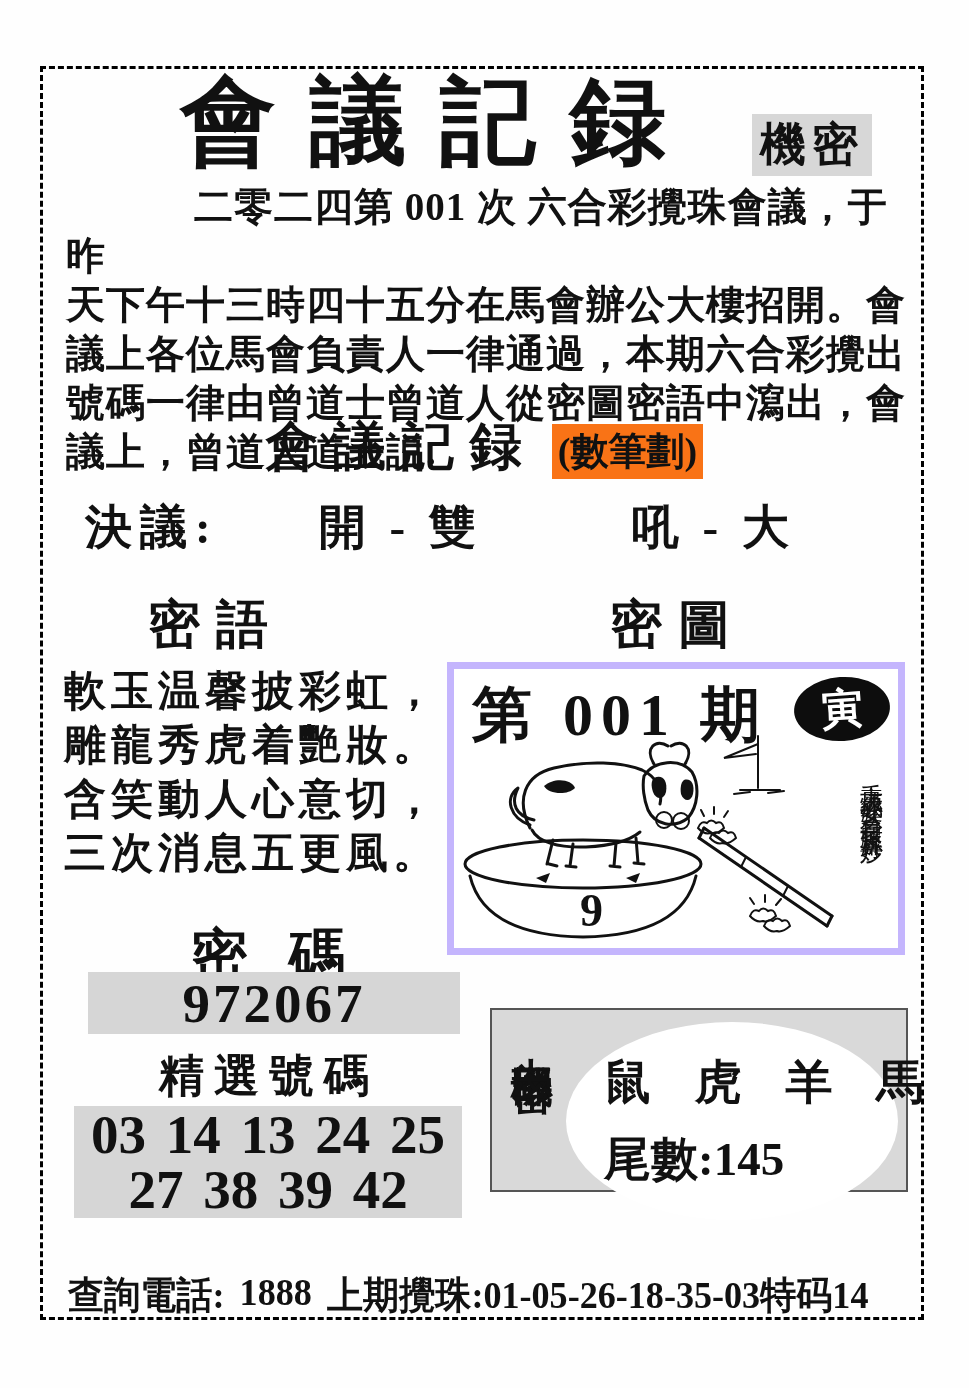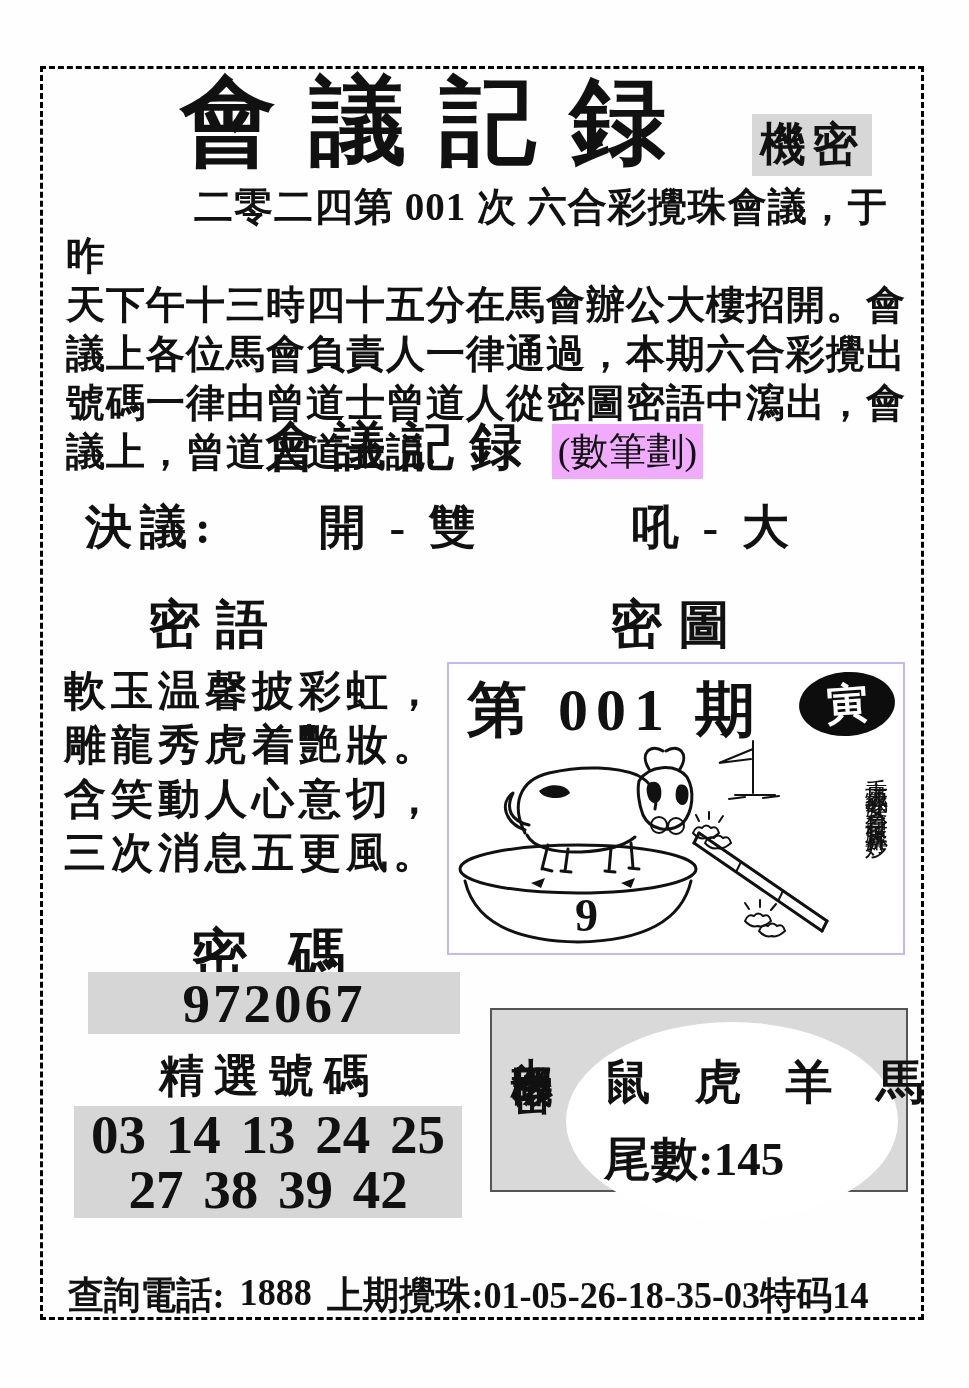--- a/index.html
+++ b/index.html
@@ -30,40 +30,40 @@
     position:absolute; left:66px; top:182px; width:852px;
     font-size:39px; font-weight:bold; line-height:49px;
     letter-spacing:1px;
   }
   .intro .l1 { text-indent:128px; }
   .idiom-row {
     position:absolute; left:0; top:412px; width:969px;
     display:flex; justify-content:center; align-items:baseline; gap:14px;
   }
   .idiom-phrase { font-size:52px; font-weight:bold; letter-spacing:16px; }
-  .idiom-note { font-size:38px; font-weight:normal; background:#f0abfc; padding:2px 6px; }
+  .idiom-note { font-size:38px; font-weight:bold; background:#f97316; padding:2px 6px; }
   .resolution {
     position:absolute; left:85px; top:496px; width:790px;
     display:flex; align-items:baseline;
     font-size:47px; font-weight:bold;
   }
   .resolution .res-label { margin-right:100px; letter-spacing:8px; }
   .resolution .res-item1 { margin-right:150px; letter-spacing:6px; }
   .resolution .res-item2 { letter-spacing:6px; }
   .sec-title { position:absolute; top:590px; font-size:52px; font-weight:bold; letter-spacing:16px; }
   .sec-words { left:148px; }
   .sec-diagram { left:610px; }
   .poem {
     position:absolute; left:64px; top:664px; width:395px;
     font-size:42px; font-weight:bold; line-height:54px; letter-spacing:5px;
     white-space:nowrap;
   }
   .mitu-box {
     position:absolute; left:447px; top:662px; width:458px; height:293px;
-    border:2px solid #c4b5fd; background:#fff;
+    border:7px solid #c4b5fd; background:#fff;
   }
   .mitu-header {
     position:absolute; left:18px; top:6px; width:330px;
     font-size:60px; font-weight:bold; letter-spacing:8px; white-space:nowrap;
   }
   .stamp {
     position:absolute; right:8px; top:8px; width:96px; height:64px;
     background:#0d0d0d; border-radius:50%;
     display:flex; align-items:center; justify-content:center;
     color:#fff; font-size:42px; font-weight:bold;

